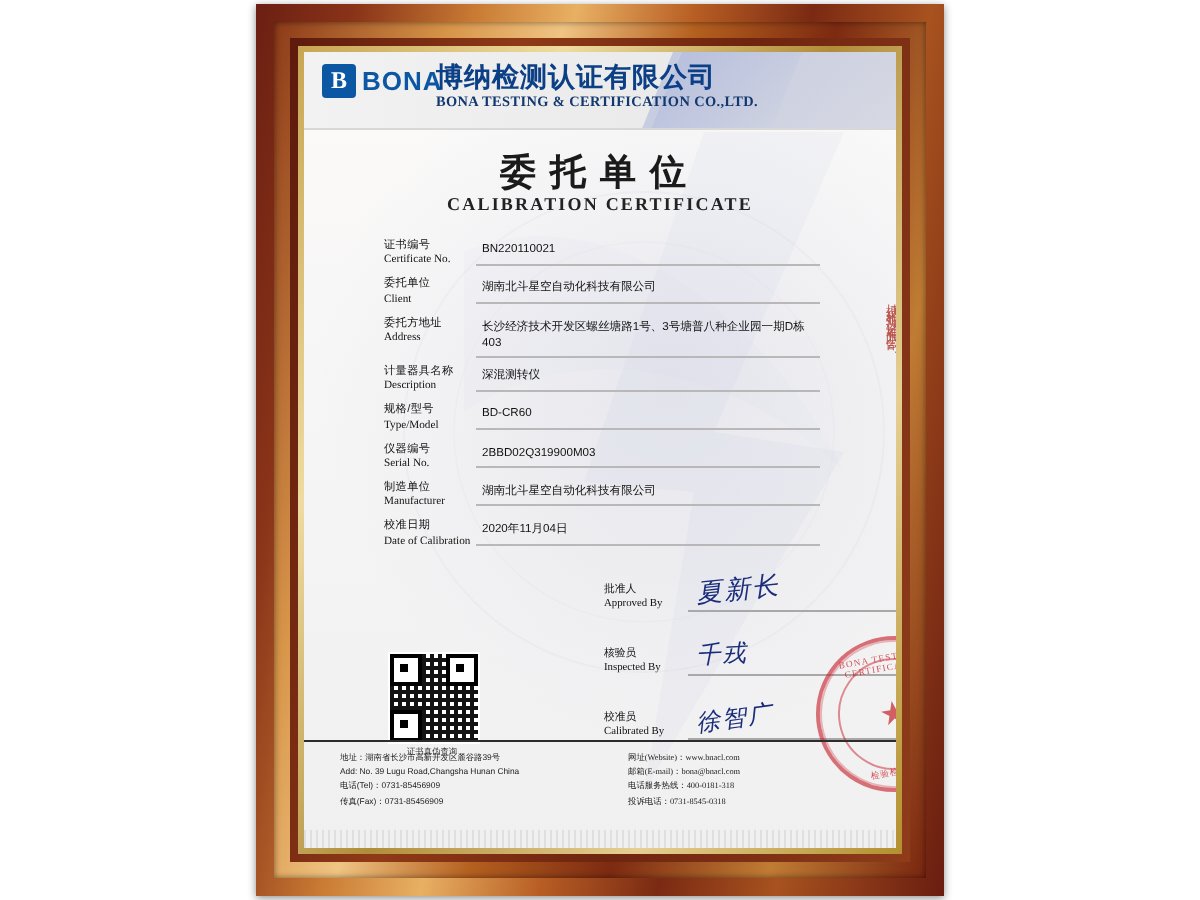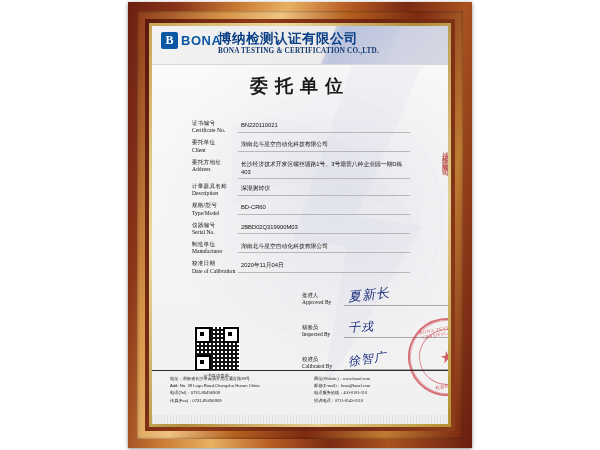--- a/index.html
+++ b/index.html
@@ -393,20 +393,21 @@
         <div class="hdr-swoosh2"></div>
         <div class="logo-box">
           <div class="logo-mark">B</div>
           <div class="logo-word">BONA</div>
         </div>
         <div class="hdr-cn">博纳检测认证有限公司</div>
         <div class="hdr-en">BONA TESTING &amp; CERTIFICATION CO.,LTD.</div>
       </div>
 
       <div class="title-cn">委托单位</div>
+      <div class="title-en">CALIBRATION CERTIFICATE</div>
 
       <div class="fields">
 
         <div class="field-row">
           <div class="f-label">
             <span class="cn">证书编号</span>
             <span class="en">Certificate No.</span>
           </div>
           <div class="f-value">BN220110021</div>
         </div>

